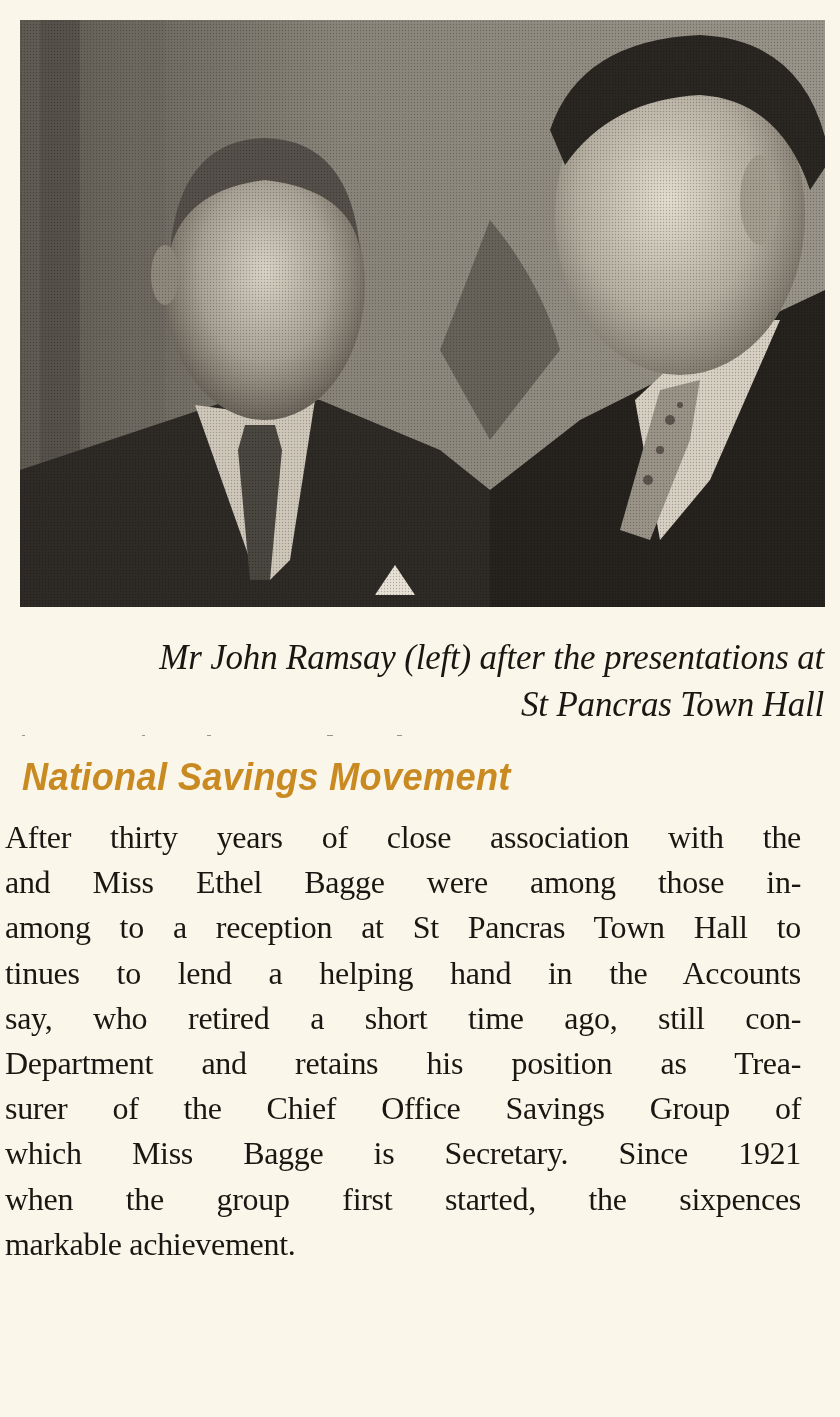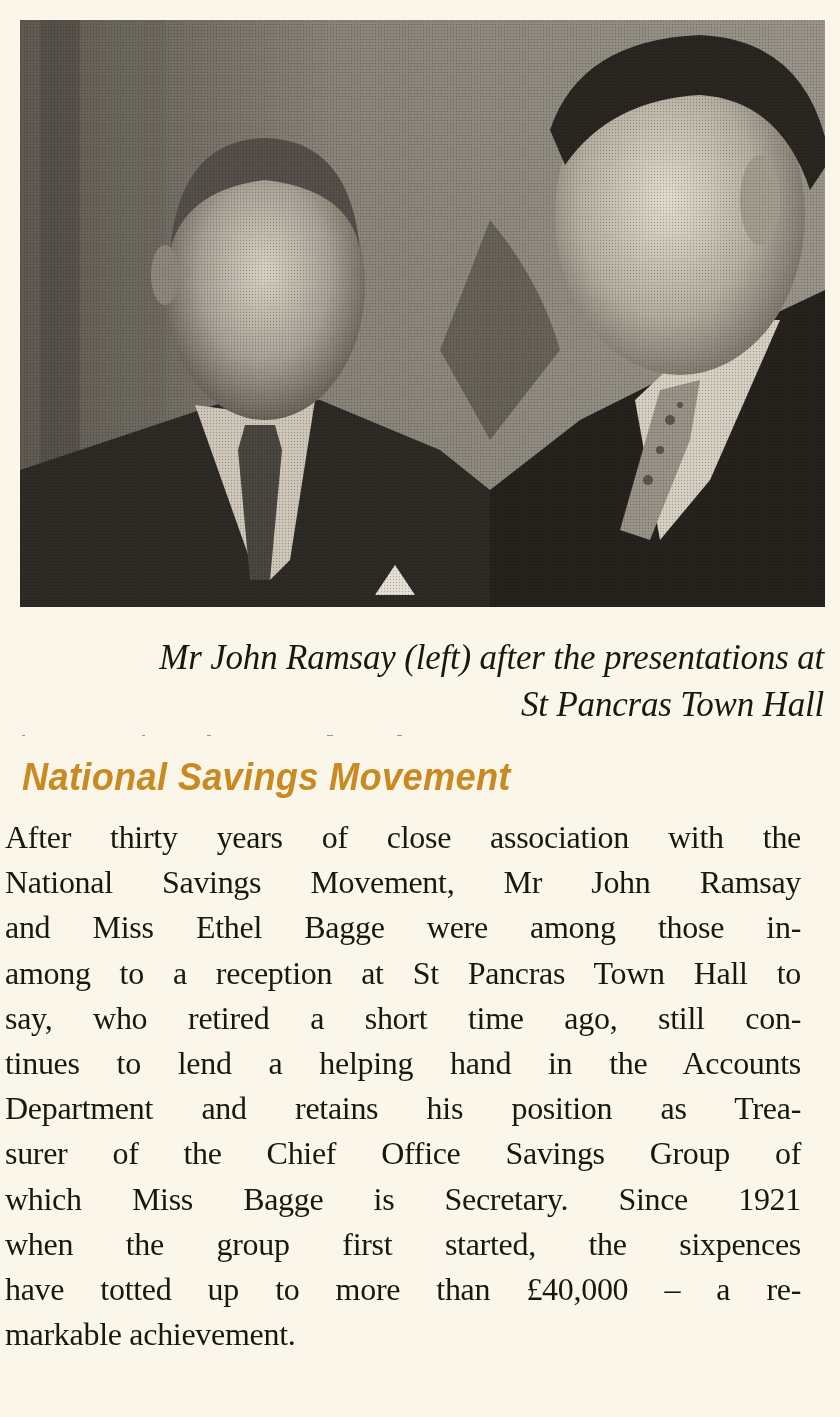--- a/index.html
+++ b/index.html
@@ -164,24 +164,22 @@
   <span style="left:120px;width:3px"></span>
   <span style="left:185px;width:4px"></span>
   <span style="left:305px;width:6px"></span>
   <span style="left:375px;width:5px"></span>
 </div>
 
 <h2 class="headline">National Savings Movement</h2>
 
 <div class="body-text">
   <span class="line">After thirty years of close association with the</span>
-  <span class="line">National Savings Movement, Mr John Ramsay</span>
   <span class="line">and Miss Ethel Bagge were among those in-</span>
   <span class="line">among to a reception at St Pancras Town Hall to</span>
+  <span class="line">tinues to lend a helping hand in the Accounts</span>
   <span class="line">say, who retired a short time ago, still con-</span>
-  <span class="line">tinues to lend a helping hand in the Accounts</span>
   <span class="line">Department and retains his position as Trea-</span>
   <span class="line">surer of the Chief Office Savings Group of</span>
   <span class="line">which Miss Bagge is Secretary. Since 1921</span>
   <span class="line">when the group first  started, the sixpences</span>
-  <span class="line">have totted up to more than £40,000 – a re-</span>
   <span class="line last">markable achievement.</span>
 </div>
 
 </body></html>

